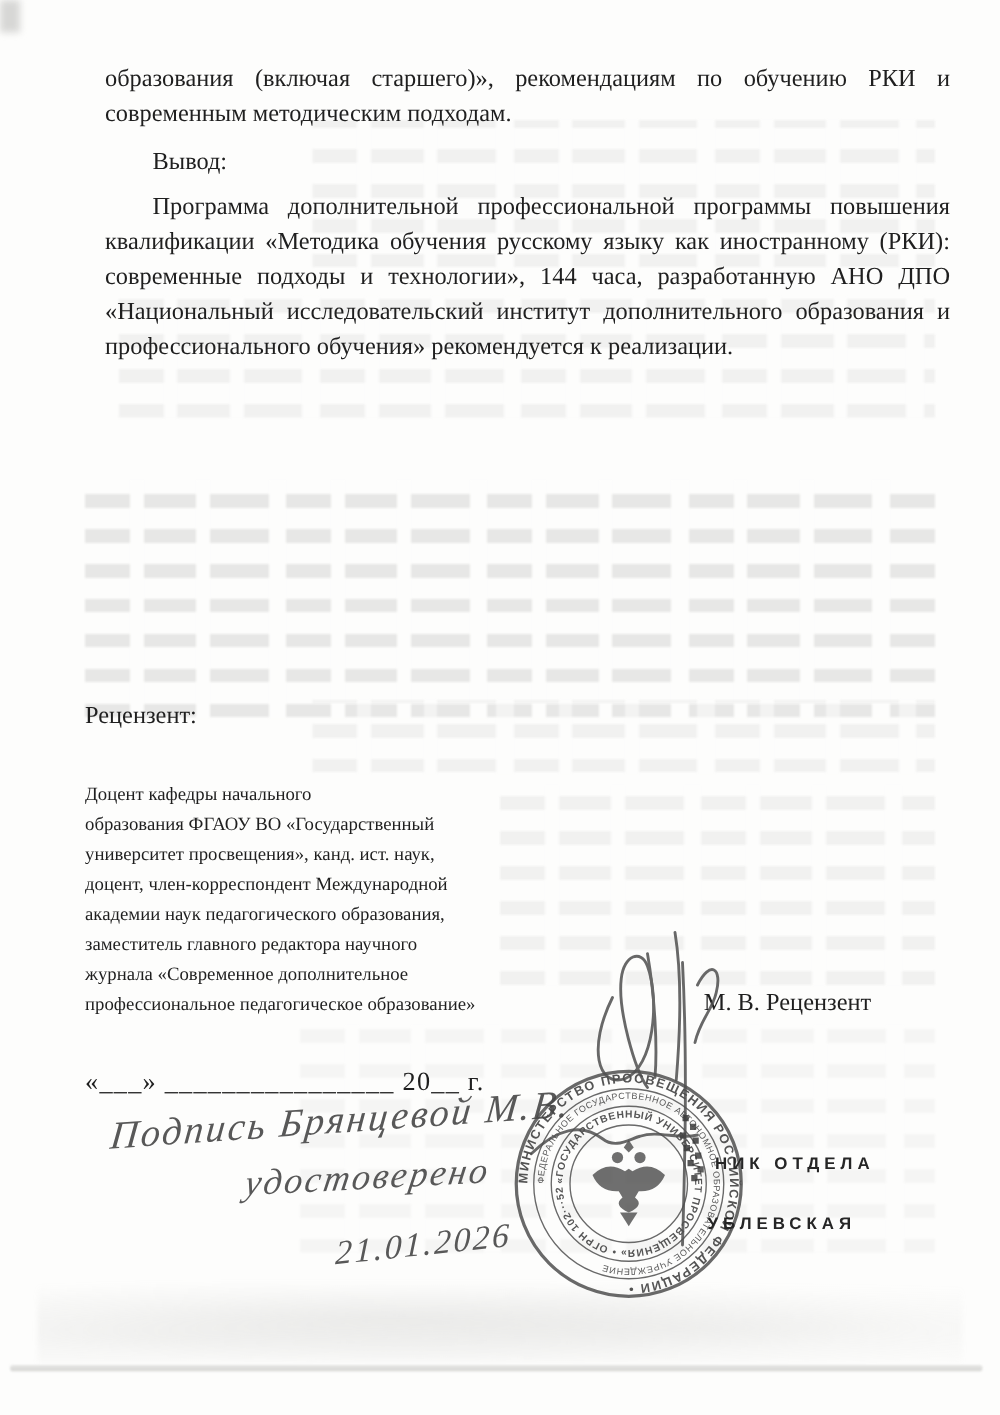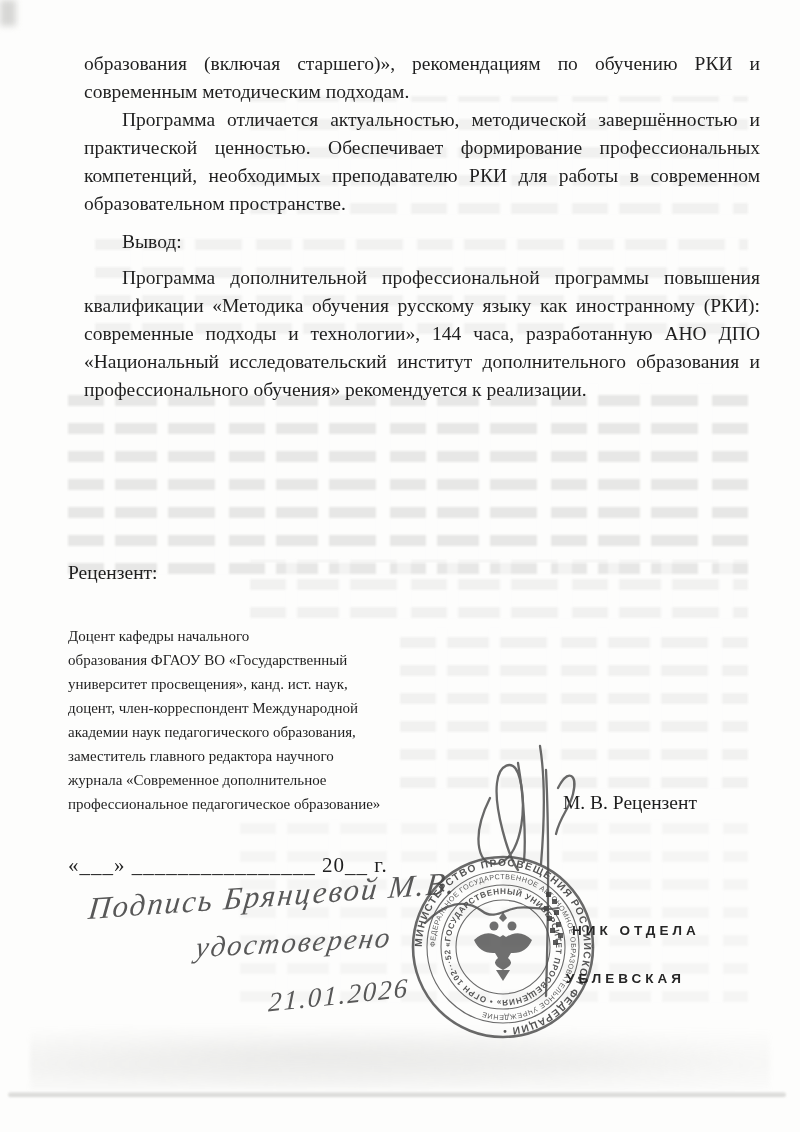--- a/index.html
+++ b/index.html
@@ -121,21 +121,20 @@
 <div class="ghost light" style="left:250px; top:560px; width:498px; height:58px;"></div>
 <div class="ghost light" style="left:400px; top:628px; width:348px; height:160px;"></div>
 <div class="ghost faint" style="left:240px; top:820px; width:508px; height:182px;"></div>
 
 <div class="corner-smudge"></div>
 <div class="bottom-mottle"></div>
 <div class="page-edge-shadow"></div>
 
 <div class="content">
   <p>образования (включая старшего)», рекомендациям по обучению РКИ и современным методическим подходам.</p>
-  <p class="indent">Программа отличается актуальностью, методической завершённостью и практической ценностью. Обеспечивает формирование профессиональных компетенций, необходимых преподавателю РКИ для работы в современном образовательном пространстве.</p>
   <p class="conclusion-label">Вывод:</p>
   <p class="indent">Программа дополнительной профессиональной программы повышения квалификации «Методика обучения русскому языку как иностранному (РКИ): современные подходы и технологии», 144 часа, разработанную АНО ДПО «Национальный исследовательский институт дополнительного образования и профессионального обучения» рекомендуется к реализации.</p>
 </div>
 
 <div class="reviewer-label">Рецензент:</div>
 <div class="reviewer-info">Доцент кафедры начального
 образования ФГАОУ ВО «Государственный
 университет просвещения», канд. ист. наук,
 доцент, член-корреспондент Международной
 академии наук педагогического образования,

